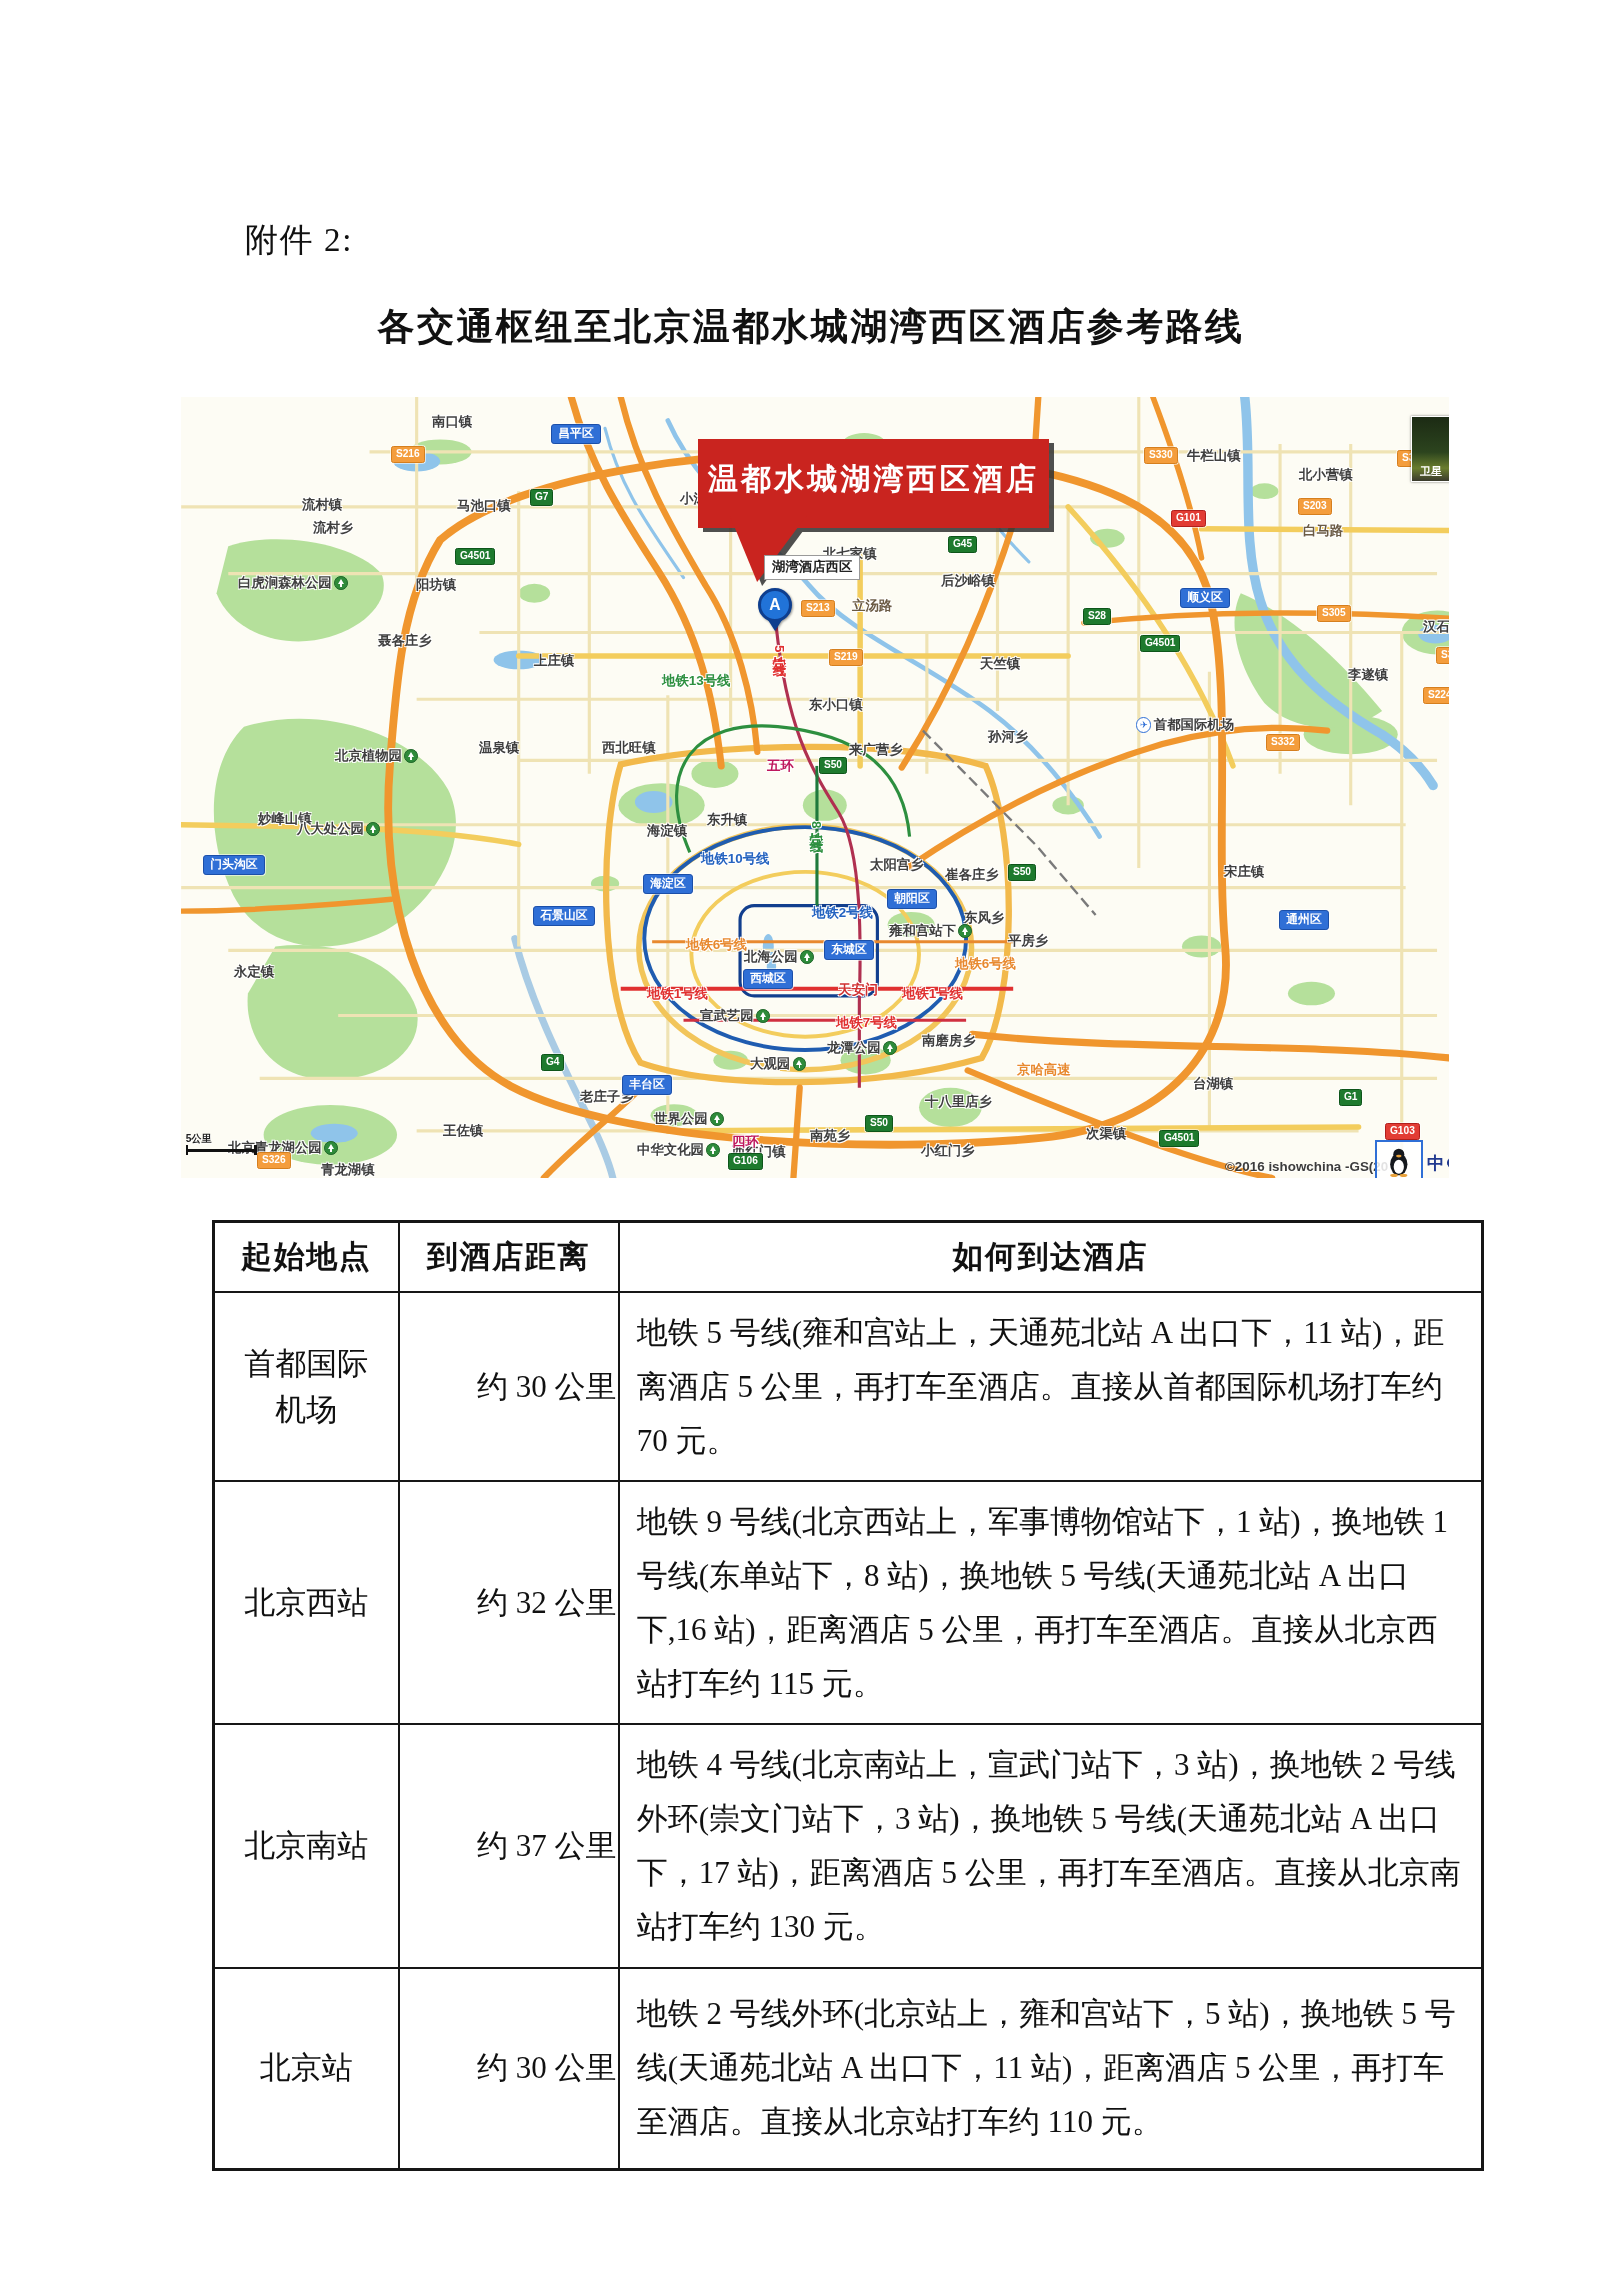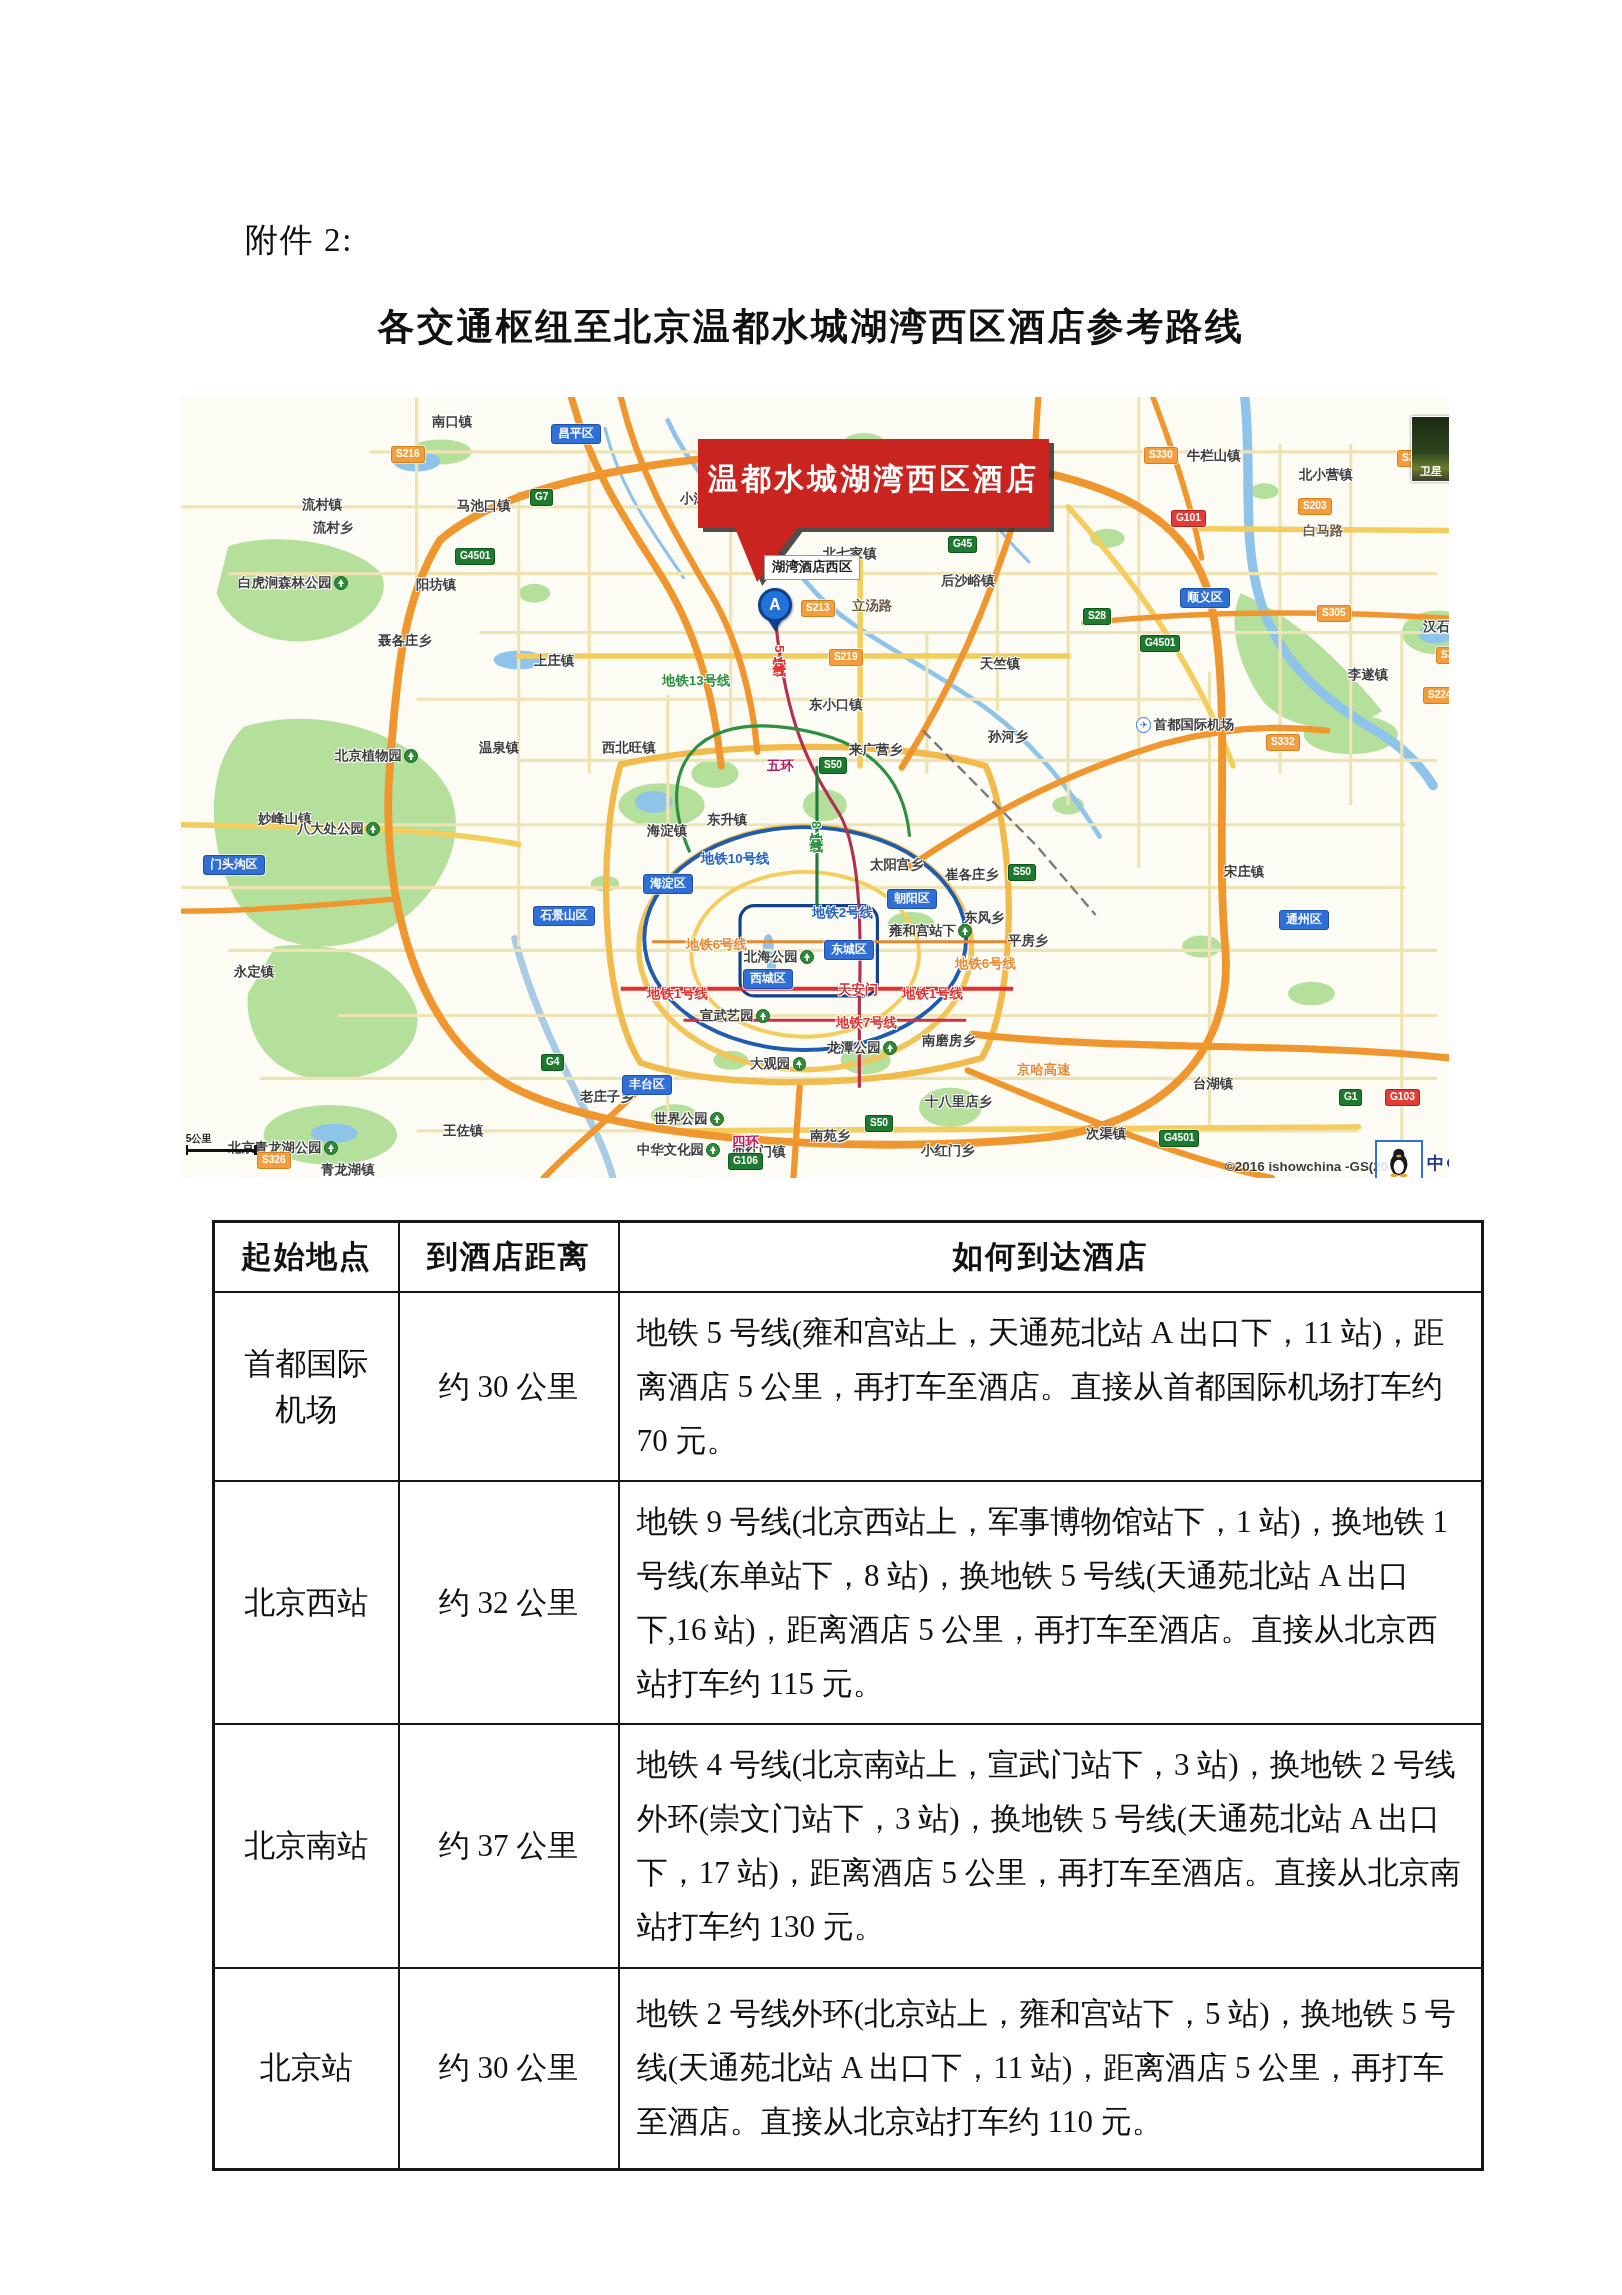--- a/index.html
+++ b/index.html
@@ -70,21 +70,21 @@
   .cn-mark .moon{display:inline-block;width:11.8px;height:11.8px;border-radius:50%;
       box-shadow:inset 3.9px -2.4px 0 0 #223a8f;transform:rotate(-35deg);}
   
   table.routes{position:absolute;left:212px;top:1220px;width:1268px;border-collapse:collapse;
       table-layout:fixed;font-size:31px;color:#111;}
   table.routes col.c1{width:185px;} table.routes col.c2{width:220px;} table.routes col.c3{width:864px;}
   table.routes td,table.routes th{border:2.4px solid #161616;vertical-align:middle;}
   table.routes{border:3.1px solid #161616;}
   th.hdr{font-weight:bold;height:66px;text-align:center;letter-spacing:1.6px;}
   td.origin{text-align:center;line-height:46px;padding:0 20.4px;}
-  td.dist{text-align:center;white-space:nowrap;}
+  td.dist{text-align:right;white-space:nowrap;}
   td.route{text-align:left;padding:12.6px 17.3px;line-height:54px;}
   tr.r1{height:166px;} tr.r2{height:236px;} tr.r3{height:238px;} tr.r4{height:202px;}
   .footer{position:absolute;left:0;right:0;top:2191px;text-align:center;
       font-family:"Liberation Sans","DejaVu Sans",sans-serif;font-weight:bold;font-size:24px;letter-spacing:1.6px;}
 </style>
 </head>
 <body>
 
 <div class="page">
 
@@ -432,21 +432,21 @@
         <div class="badge b-green" style="left: 902px; top: 211px;">S28</div>
         <div class="badge b-green" style="left: 959px; top: 238px;">G4501</div>
         <div class="badge b-green" style="left: 638px; top: 360px;">S50</div>
         <div class="badge b-green" style="left: 827px; top: 467px;">S50</div>
         <div class="badge b-green" style="left: 684px; top: 718px;">S50</div>
         <div class="badge b-green" style="left: 360px; top: 657px;">G4</div>
         <div class="badge b-green" style="left: 547px; top: 756px;">G106</div>
         <div class="badge b-green" style="left: 1158px; top: 692px;">G1</div>
         <div class="badge b-green" style="left: 978px; top: 733px;">G4501</div>
         <div class="badge b-red" style="left: 990px; top: 113px;">G101</div>
-        <div class="badge b-red" style="left: 1204px; top: 692px; text-align: center;">G103</div>
+        <div class="badge b-red" style="left: 1204px; top: 726px; text-align: center;">G103</div>
         <div class="badge b-orange" style="left: 210px; top: 49px;">S216</div>
         <div class="badge b-orange" style="left: 963px; top: 50px;">S330</div>
         <div class="badge b-orange" style="left: 1216px; top: 53px;">S330</div>
         <div class="badge b-orange" style="left: 1117px; top: 101px;">S203</div>
         <div class="badge b-orange" style="left: 1136px; top: 208px;">S305</div>
         <div class="badge b-orange" style="left: 1255px; top: 250px;">S331</div>
         <div class="badge b-orange" style="left: 1242px; top: 290px;">S224</div>
         <div class="badge b-orange" style="left: 1085px; top: 337px;">S332</div>
         <div class="badge b-orange" style="left: 620px; top: 203px;">S213</div>
         <div class="badge b-orange" style="left: 648px; top: 252px;">S219</div>

